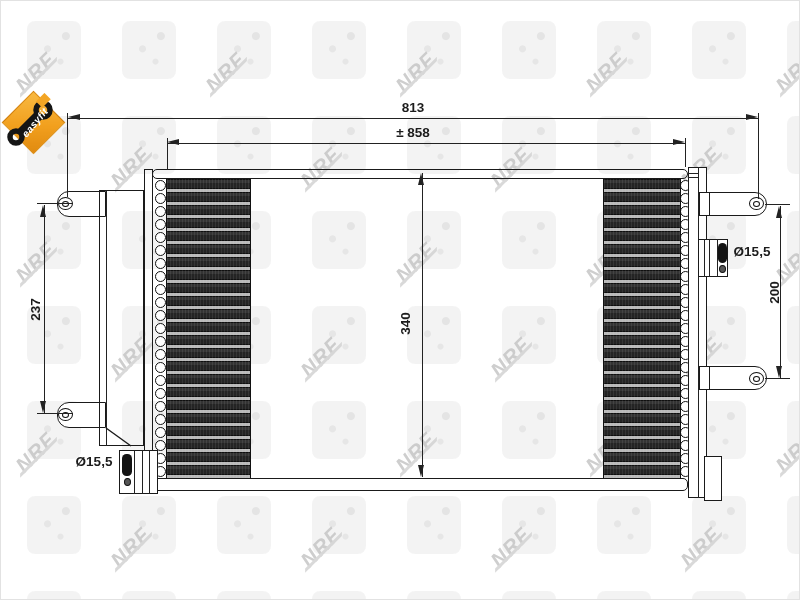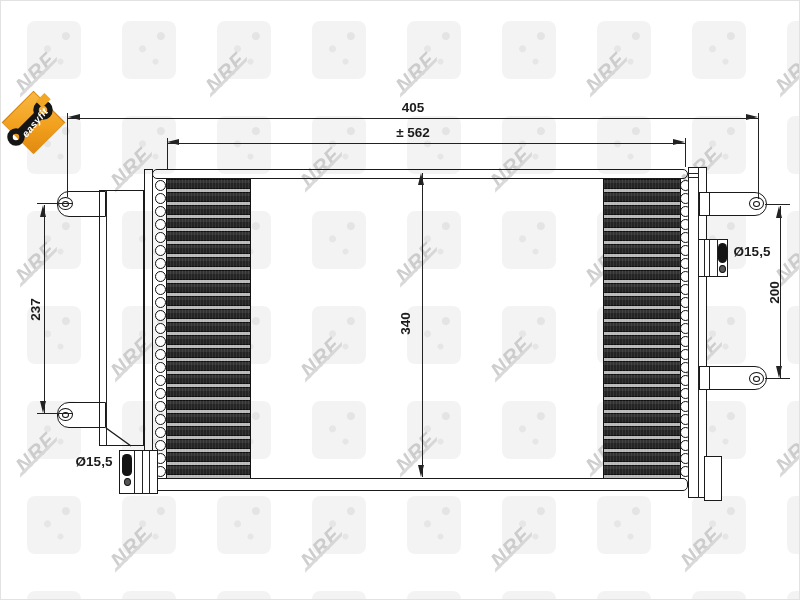--- a/index.html
+++ b/index.html
@@ -272,28 +272,28 @@
   <div class="ln" style="left:141px;top:449px;width:1px;height:44px;z-index:9;"></div>
   <div class="ln" style="left:148px;top:449px;width:1px;height:44px;z-index:9;"></div>
   <div class="port" style="left:121px;top:453px;width:10px;height:22px;"></div>
   <div class="port-dot" style="left:123px;top:477px;"></div>
 
   <div class="ln" style="left:67px;top:117px;width:690px;height:1.2px;z-index:11;"></div>
   <div class="ar ar-l" style="left:67px;top:113px;z-index:11;"></div>
   <div class="ar ar-r" style="left:745px;top:113px;z-index:11;"></div>
   <div class="ln" style="left:66px;top:112px;width:1px;height:84px;z-index:11;"></div>
   <div class="ln" style="left:757px;top:112px;width:1px;height:86px;z-index:11;"></div>
-  <div class="dim-label" style="left:372px;top:99px;width:80px;">405</div>
+  <div class="dim-label" style="left:372px;top:99px;width:80px;">813</div>
 
   <div class="ln" style="left:166px;top:142px;width:518px;height:1.2px;z-index:11;"></div>
   <div class="ar ar-l" style="left:166px;top:138px;z-index:11;"></div>
   <div class="ar ar-r" style="left:672px;top:138px;z-index:11;"></div>
   <div class="ln" style="left:166px;top:137px;width:1px;height:32px;z-index:11;"></div>
   <div class="ln" style="left:684px;top:137px;width:1px;height:29px;z-index:11;"></div>
-  <div class="dim-label" style="left:372px;top:124px;width:80px;">± 562</div>
+  <div class="dim-label" style="left:372px;top:124px;width:80px;">± 858</div>
 
   <div class="ln" style="left:421px;top:172px;width:1.2px;height:304px;z-index:11;"></div>
   <div class="ar ar-u" style="left:417px;top:172px;z-index:11;"></div>
   <div class="ar ar-d" style="left:417px;top:464px;z-index:11;"></div>
   <div class="dim-label rot" style="left:384px;top:315px;width:40px;">340</div>
 
   <div class="ln" style="left:43px;top:204px;width:1.2px;height:208px;z-index:11;"></div>
   <div class="ar ar-u" style="left:39px;top:204px;z-index:11;"></div>
   <div class="ar ar-d" style="left:39px;top:400px;z-index:11;"></div>
   <div class="ln" style="left:36px;top:202px;width:36px;height:1px;z-index:11;"></div>

